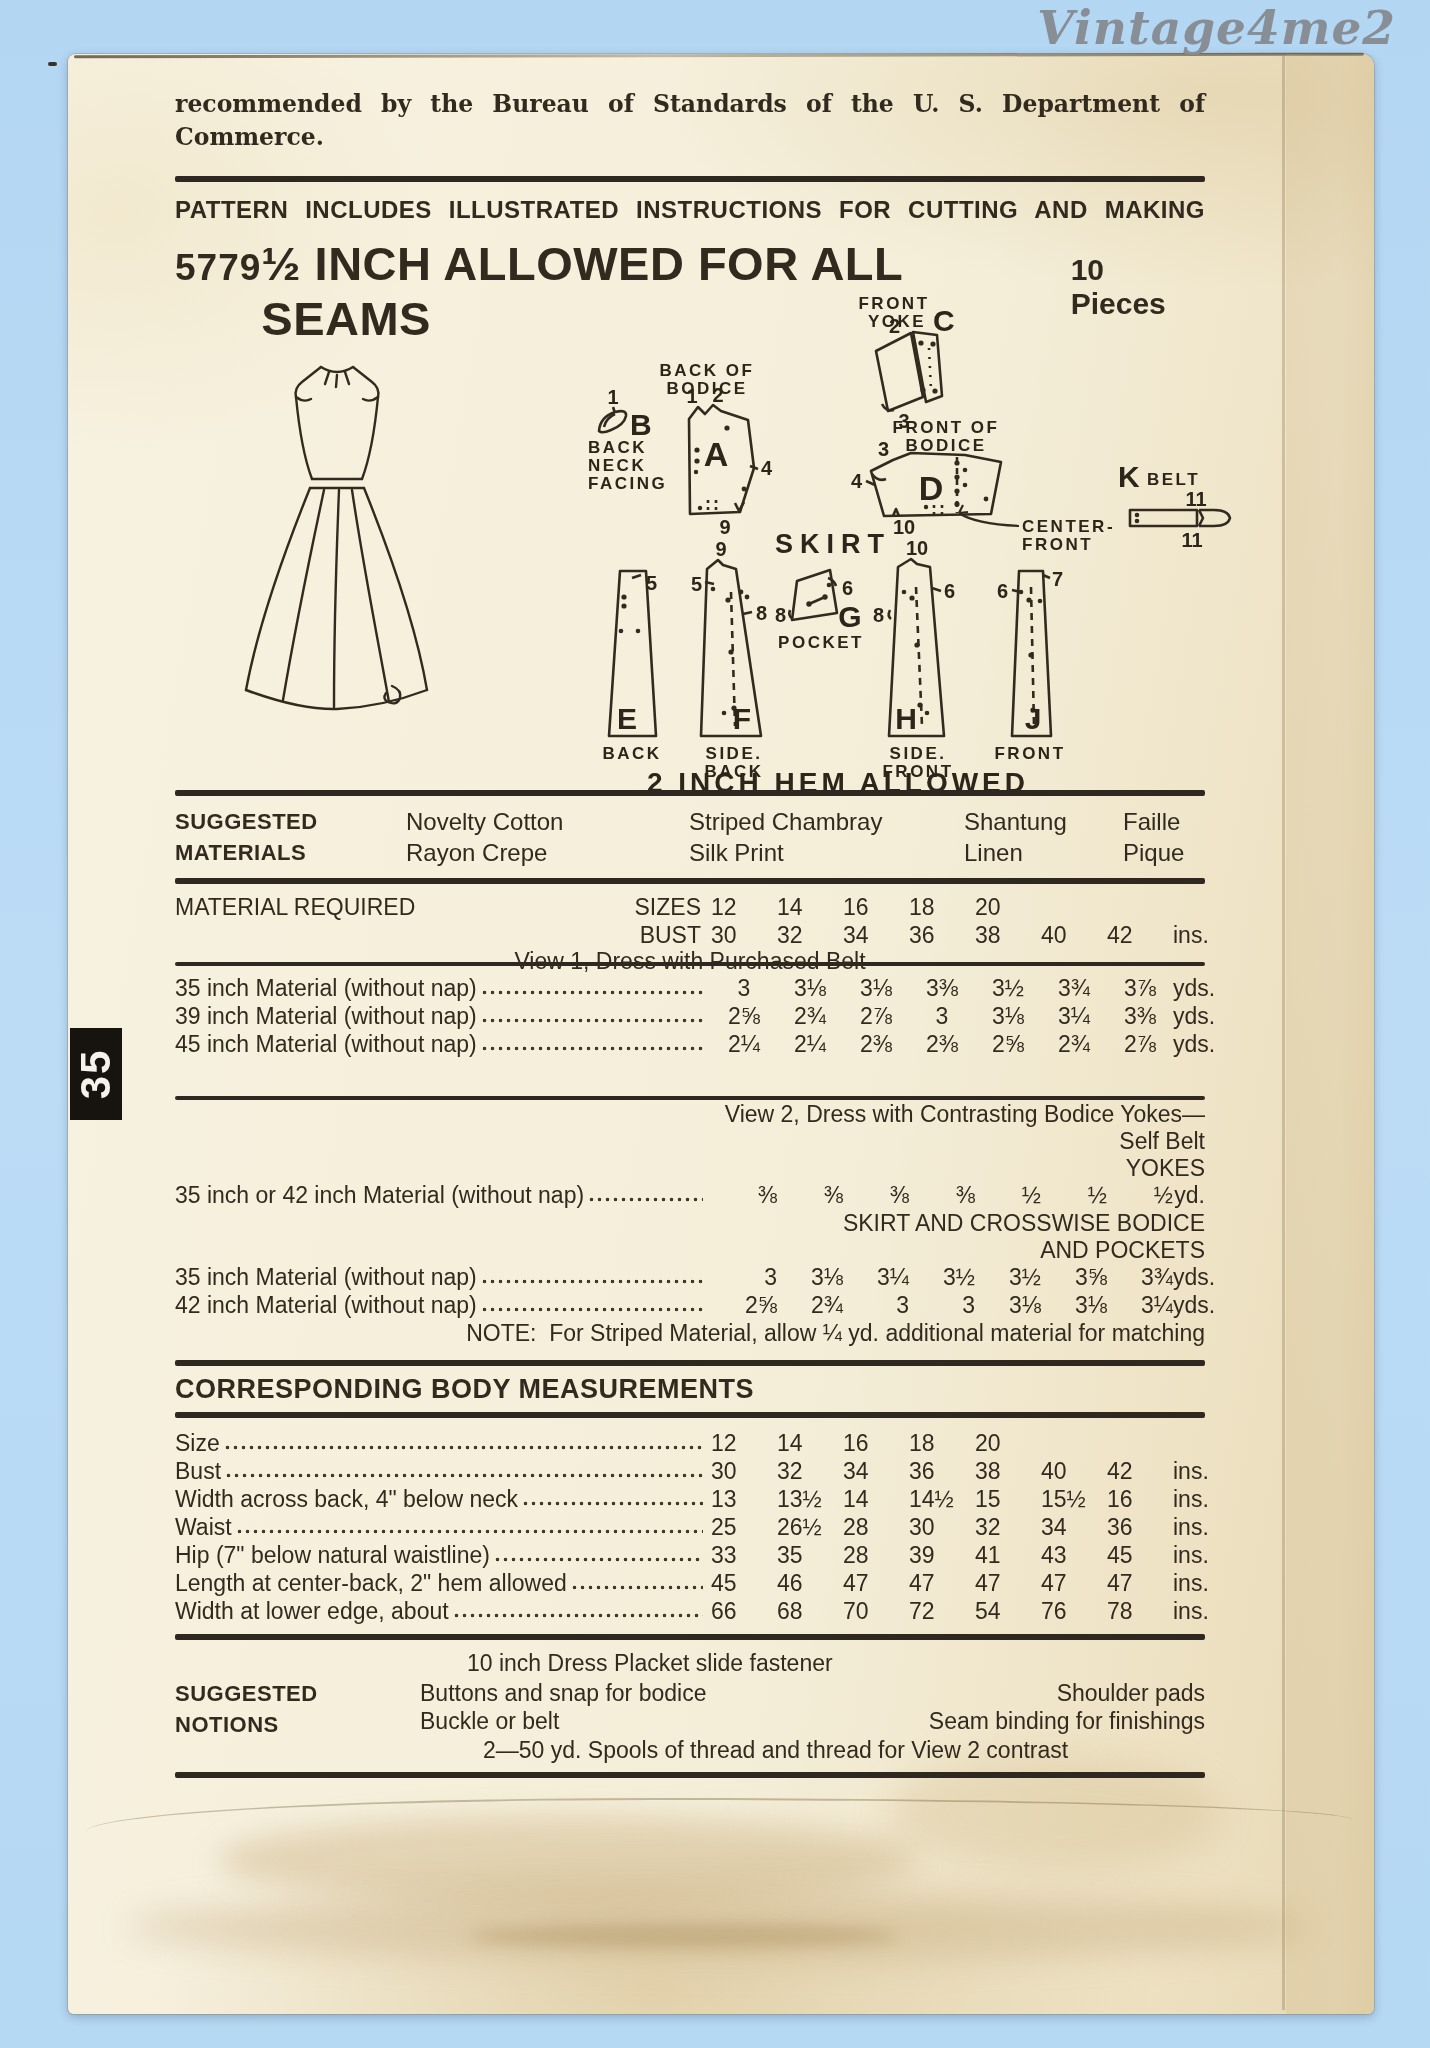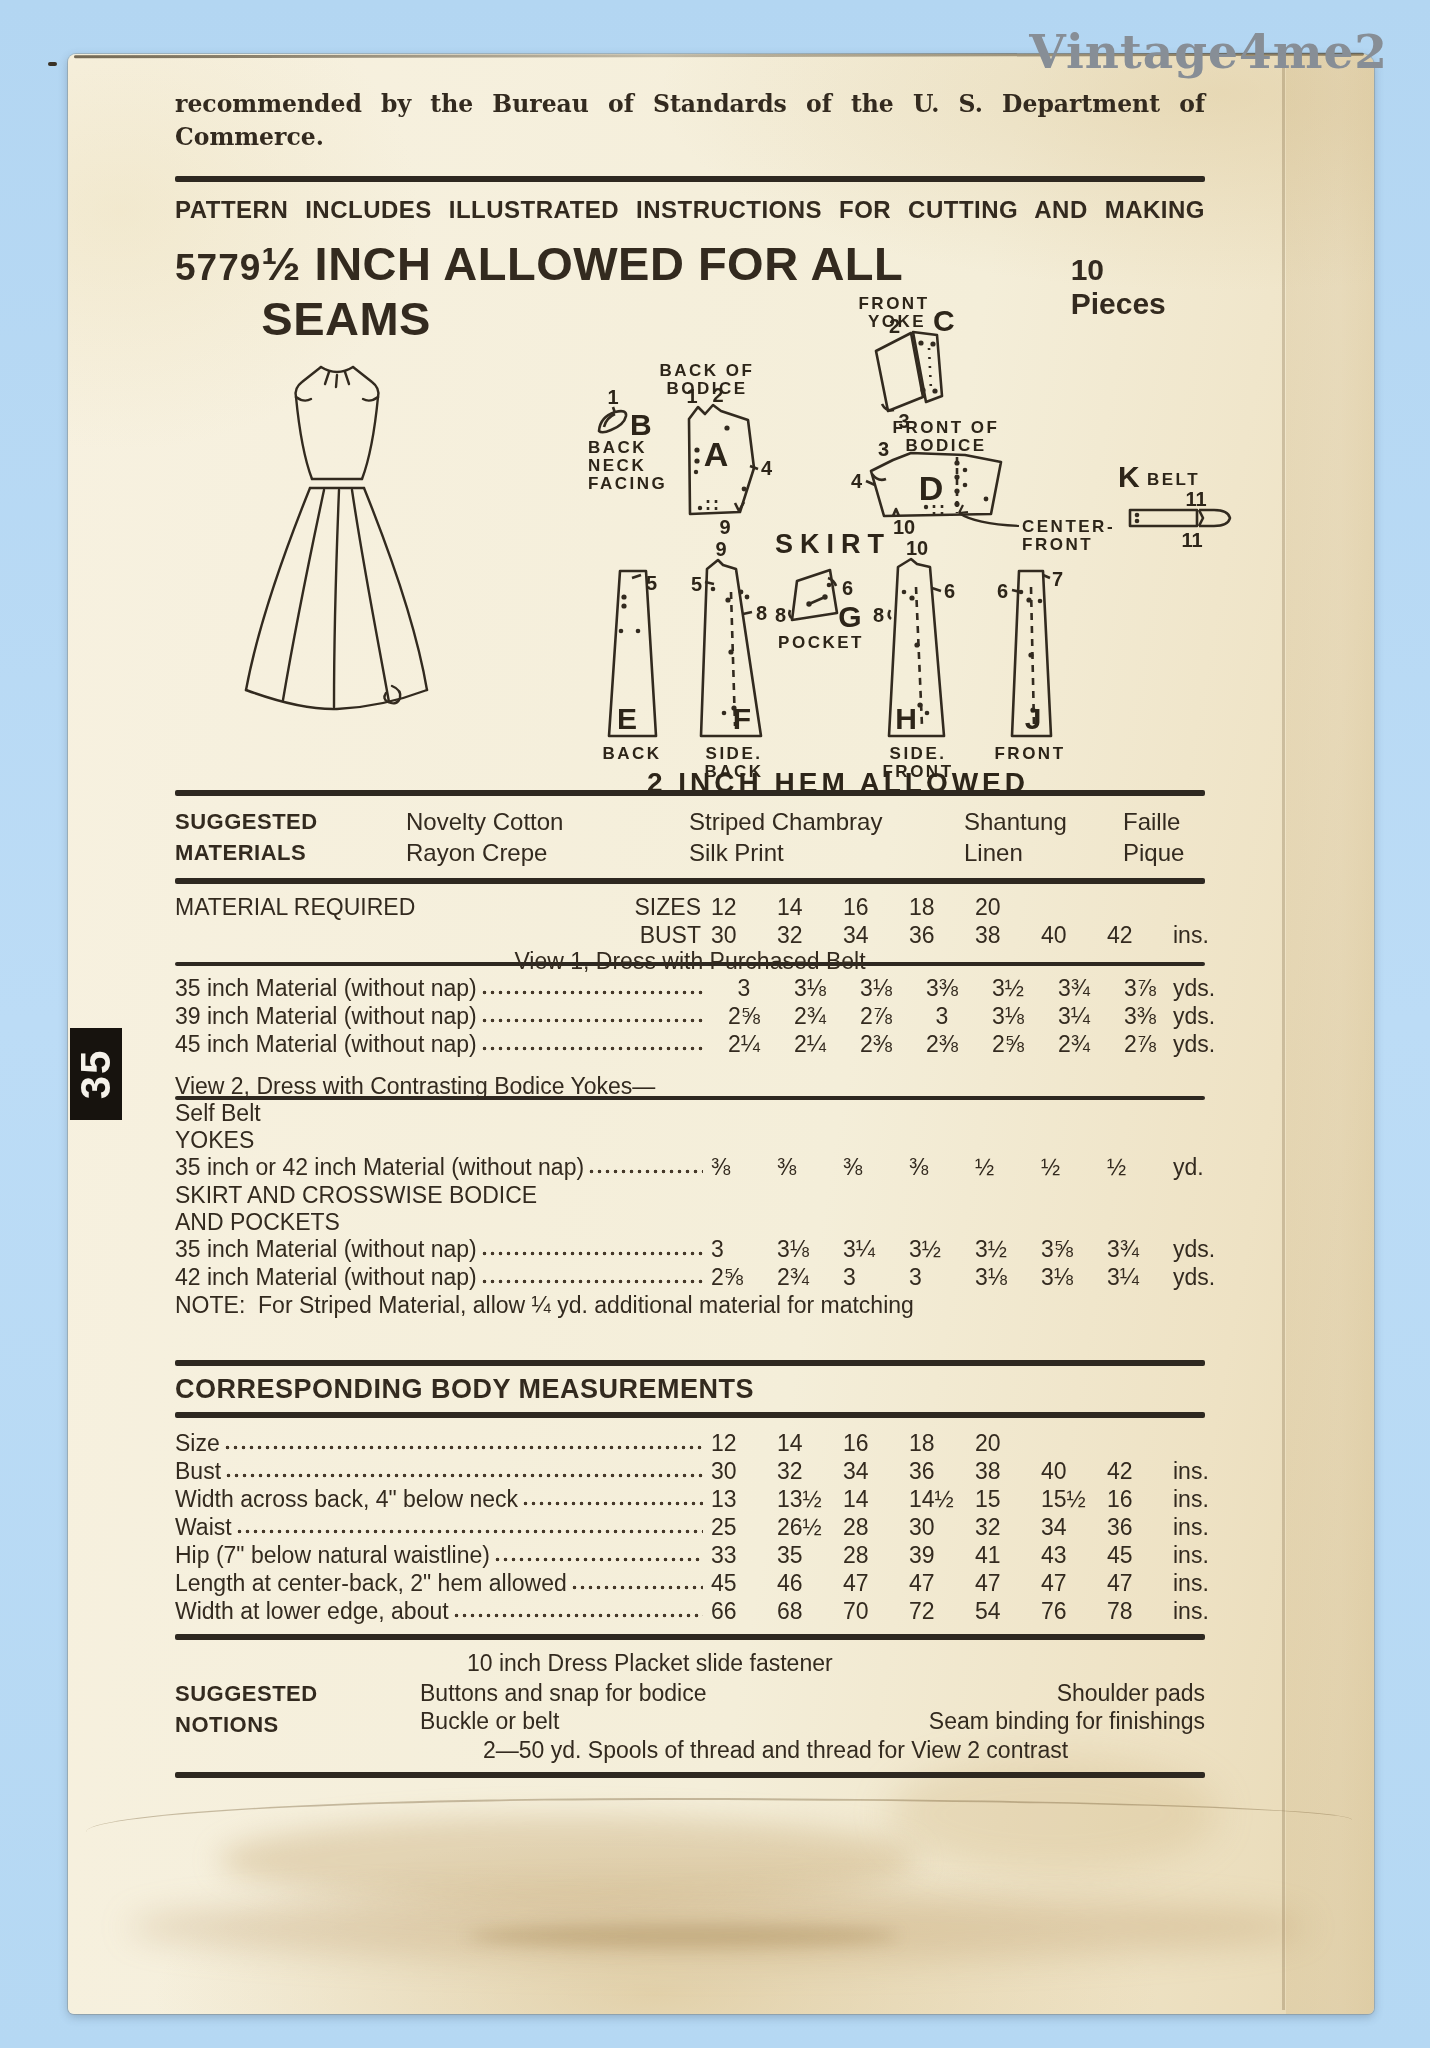--- a/index.html
+++ b/index.html
@@ -24,22 +24,22 @@
          background:linear-gradient(90deg,rgba(196,170,118,.22),rgba(176,146,94,.12) 60%,rgba(196,170,118,.25));}
   .stain{position:absolute;border-radius:50%;}
   .s1{left:150px;top:1762px;width:700px;height:88px;background:rgba(186,150,90,.30);filter:blur(14px);}
   .s2{left:60px;top:1838px;width:1180px;height:70px;background:rgba(176,140,85,.26);filter:blur(16px);}
   .s3{left:820px;top:1700px;width:330px;height:120px;background:rgba(198,166,104,.22);filter:blur(18px);}
   .s4{left:400px;top:1870px;width:430px;height:24px;background:rgba(150,115,60,.30);filter:blur(8px);}
   .flap{position:absolute;left:18px;right:22px;top:1744px;height:210px;
         border-top:2px solid rgba(118,94,54,.38);border-radius:45% 55% 0 0 / 34px 22px;}
   .speck{position:absolute;left:48px;top:62px;width:9px;height:4px;background:#3a3226;border-radius:2px;}
   
-  #watermark{position:absolute;top:0px;right:42px;font-family:"DejaVu Serif",serif;
-        font-weight:bold;font-size:47px;color:#878e96;letter-spacing:1px;z-index:9;margin-top:24px;}
+  #watermark{position:absolute;top:0px;right:34px;font-family:"DejaVu Serif",serif;
+        font-style:italic;font-weight:bold;font-size:47px;color:#878e96;letter-spacing:1px;z-index:9;}
   
   #side-tab{position:absolute;left:70px;top:1028px;width:52px;height:92px;background:#17130e;
         display:flex;align-items:center;justify-content:center;z-index:5;}
   #side-tab span{display:block;transform:rotate(-90deg);color:#f5f2ea;font-weight:bold;font-size:42px;letter-spacing:2px;}
   #intro{left:175px;top:88px;width:1030px;font-family:"DejaVu Serif",serif;font-weight:bold;
          font-size:23.5px;line-height:33px;}
   #intro div{text-align:justify;text-align-last:justify;}
   .rule{position:absolute;left:175px;width:1030px;background:#2e2820;border-radius:2px;}
   #instructions{left:175px;top:196px;width:1030px;font-weight:bold;font-size:24px;
          text-align:justify;text-align-last:justify;letter-spacing:.5px;}
@@ -412,21 +412,21 @@
           <span class="tval">2⅝</span>
           <span class="tval">2¾</span>
           <span class="tval">2⅞</span>
           <span class="tunit">yds.</span>
         </div>
       </div>
   </div>
 
   <div class="rule" style="top:1096px;height:4px;"></div>
 
-  <div class="sec" style="top:1073px;">
+  <div class="sec" style="top:1101px;text-align:right;">
     <div>View 2, Dress with Contrasting Bodice Yokes—</div>
     <div>Self Belt</div>
     <div>YOKES</div>
     <div>
         <div class="trow">
           <span class="labelwrap">
             <span class="tlabel">35 inch or 42 inch Material (without nap)</span>
             <span class="leader"></span>
           </span>
           <span class="tval">⅜</span>

